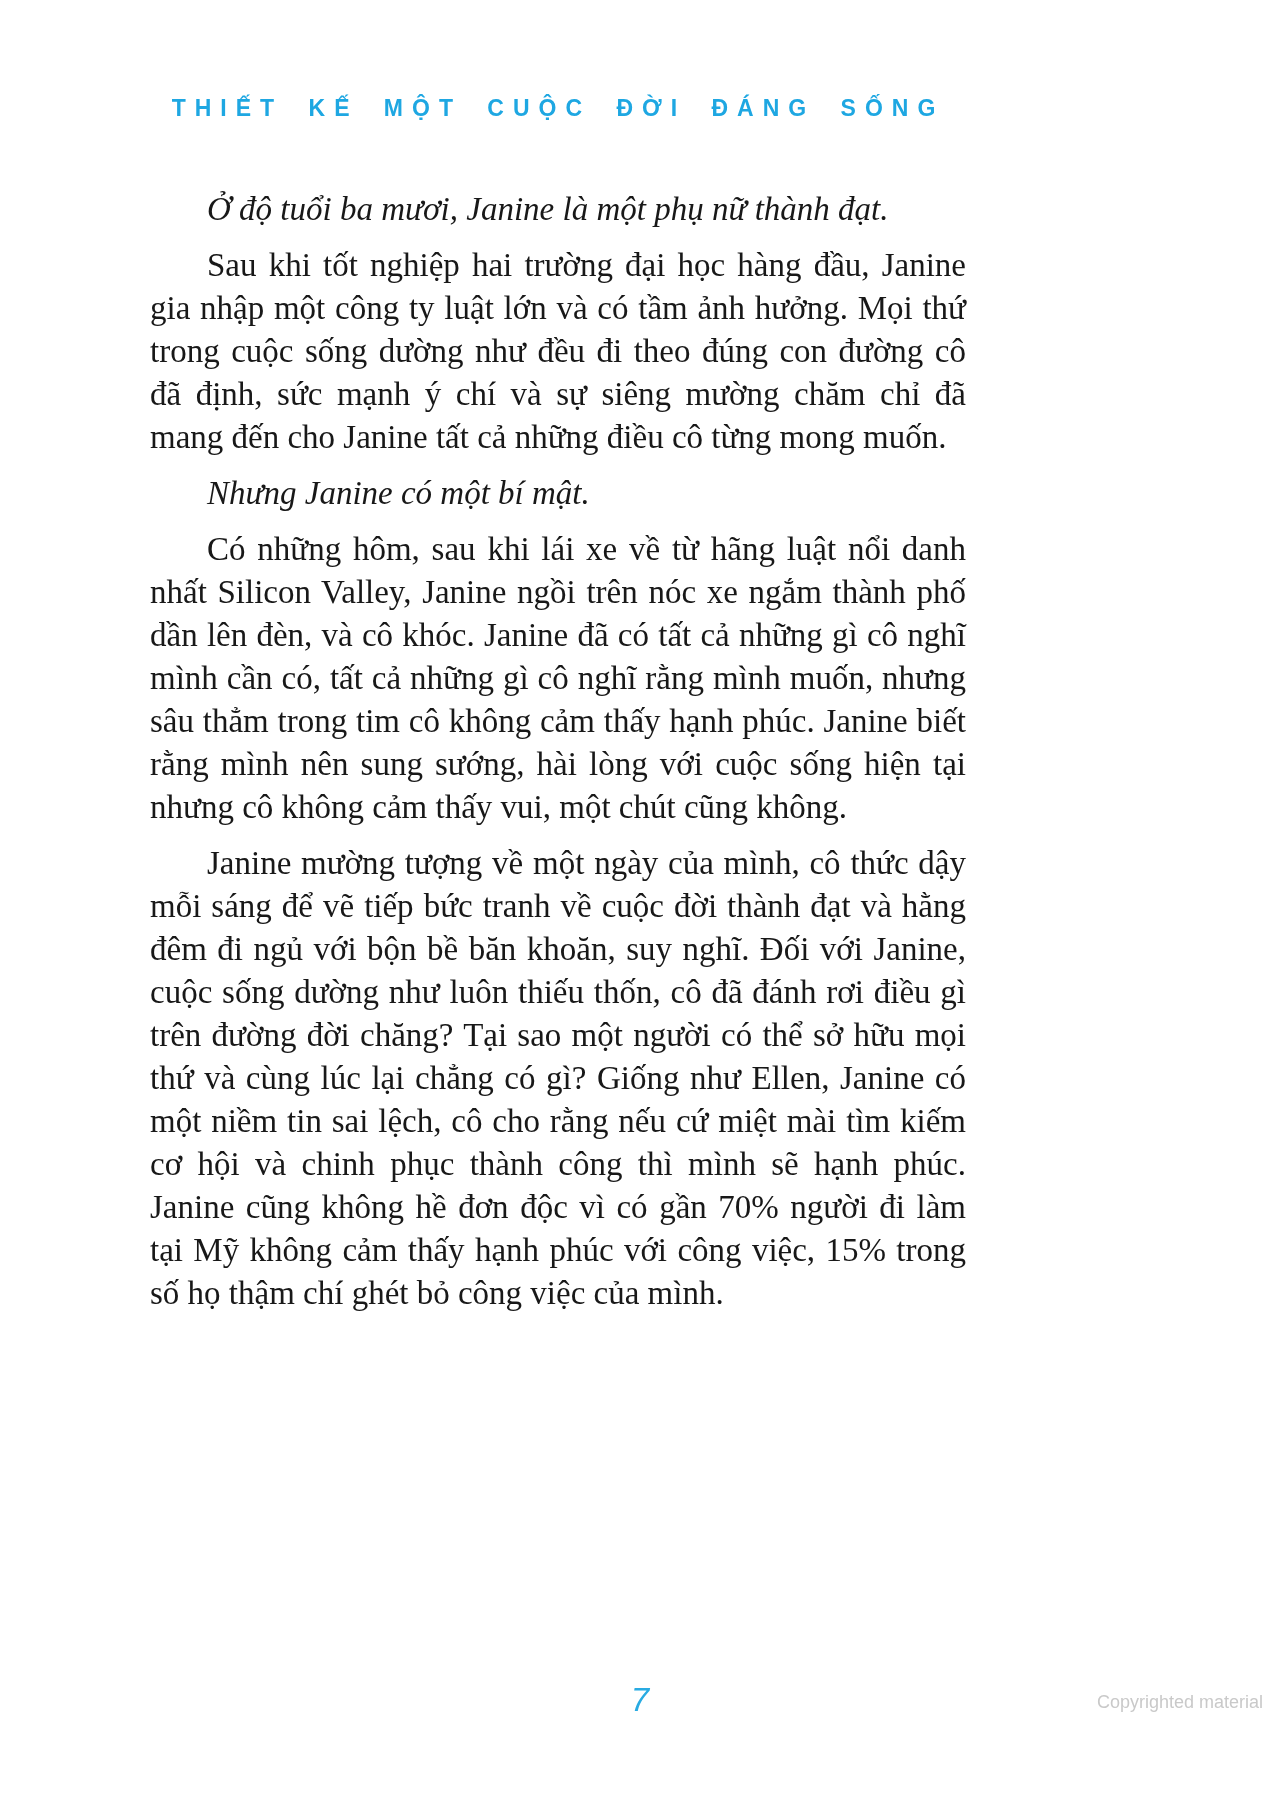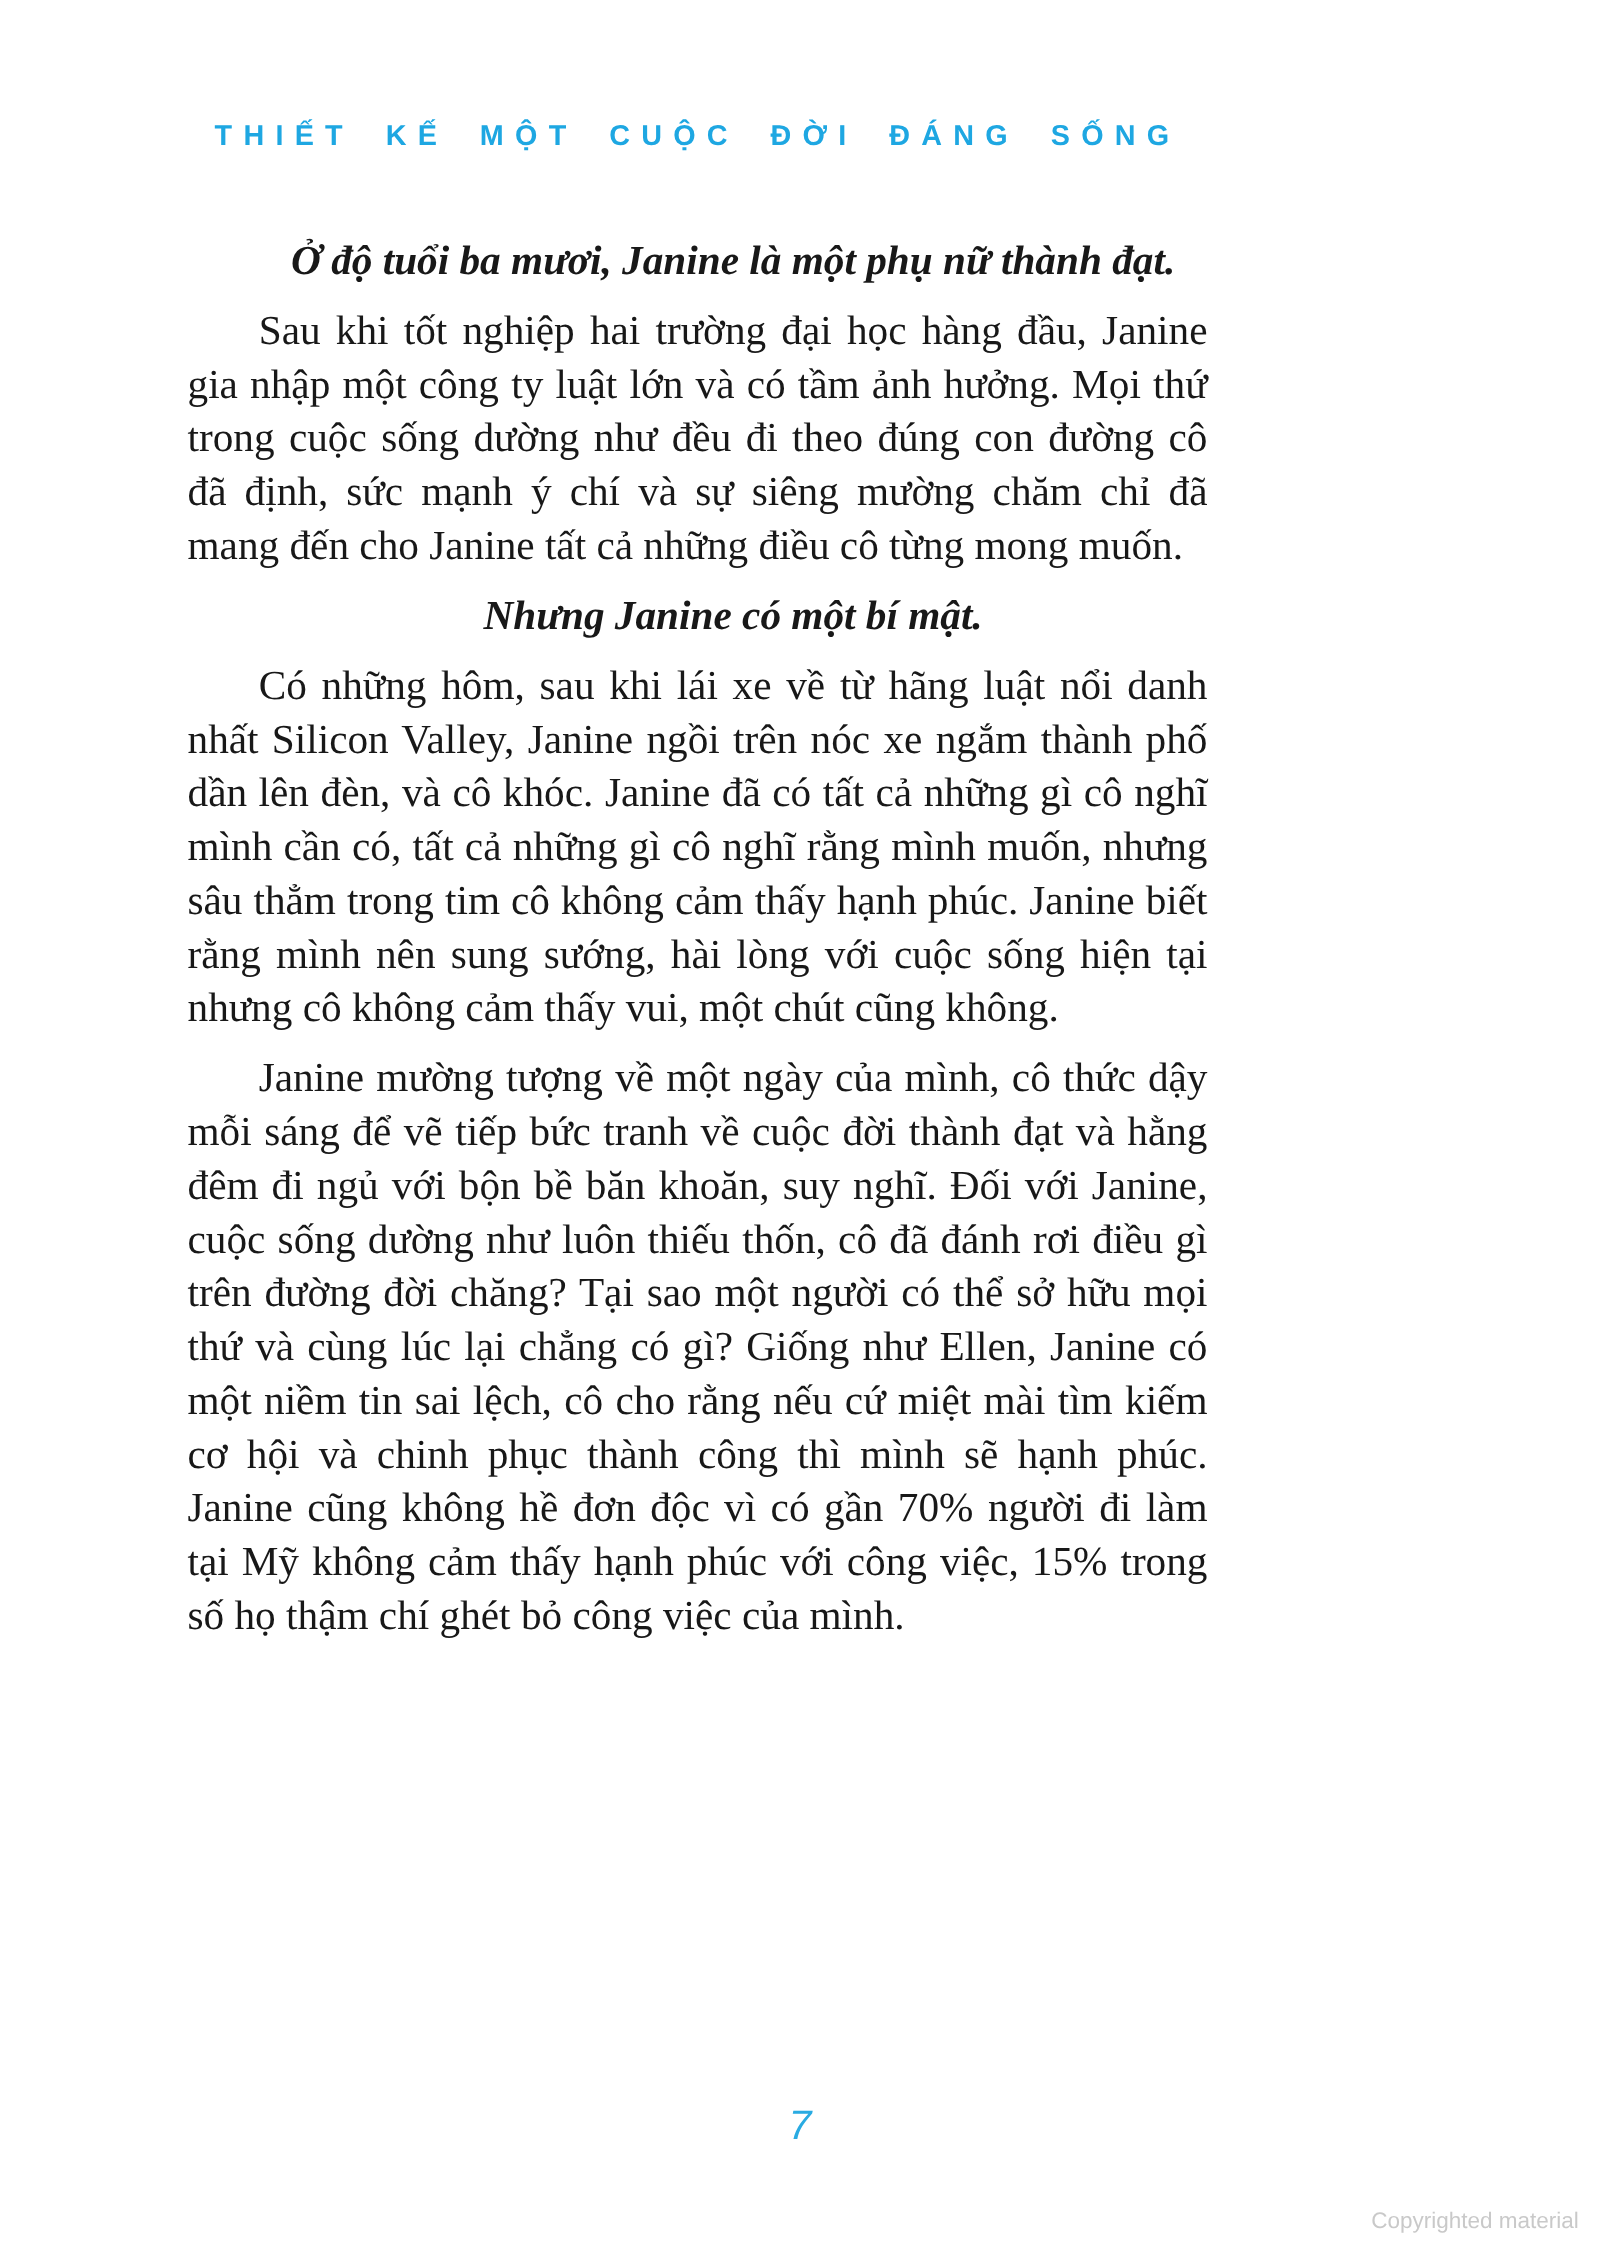--- a/index.html
+++ b/index.html
@@ -44,38 +44,37 @@
     line-height: 43px;
     color: #181818;
   }
   .para {
     margin: 0 0 13px 0;
     text-align: justify;
     text-indent: 57px;
   }
   .para.italic {
     font-style: italic;
-    text-align: center;
-    font-weight: bold;
+    text-align: left;
   }
   .page-number {
     position: absolute;
     top: 1681px;
     left: 0;
     width: 1280px;
     text-align: center;
     font-family: "Liberation Sans", sans-serif;
     font-style: italic;
     font-size: 33px;
     font-weight: 400;
     color: #29abe2;
   }
   .watermark {
     position: absolute;
-    top: 1766px;
+    top: 1692px;
     right: 17px;
     font-family: "Liberation Sans", sans-serif;
     font-size: 18px;
     color: #c9c9c9;
     text-align: center;
   }
 </style>
 </head>
 <body>
 

